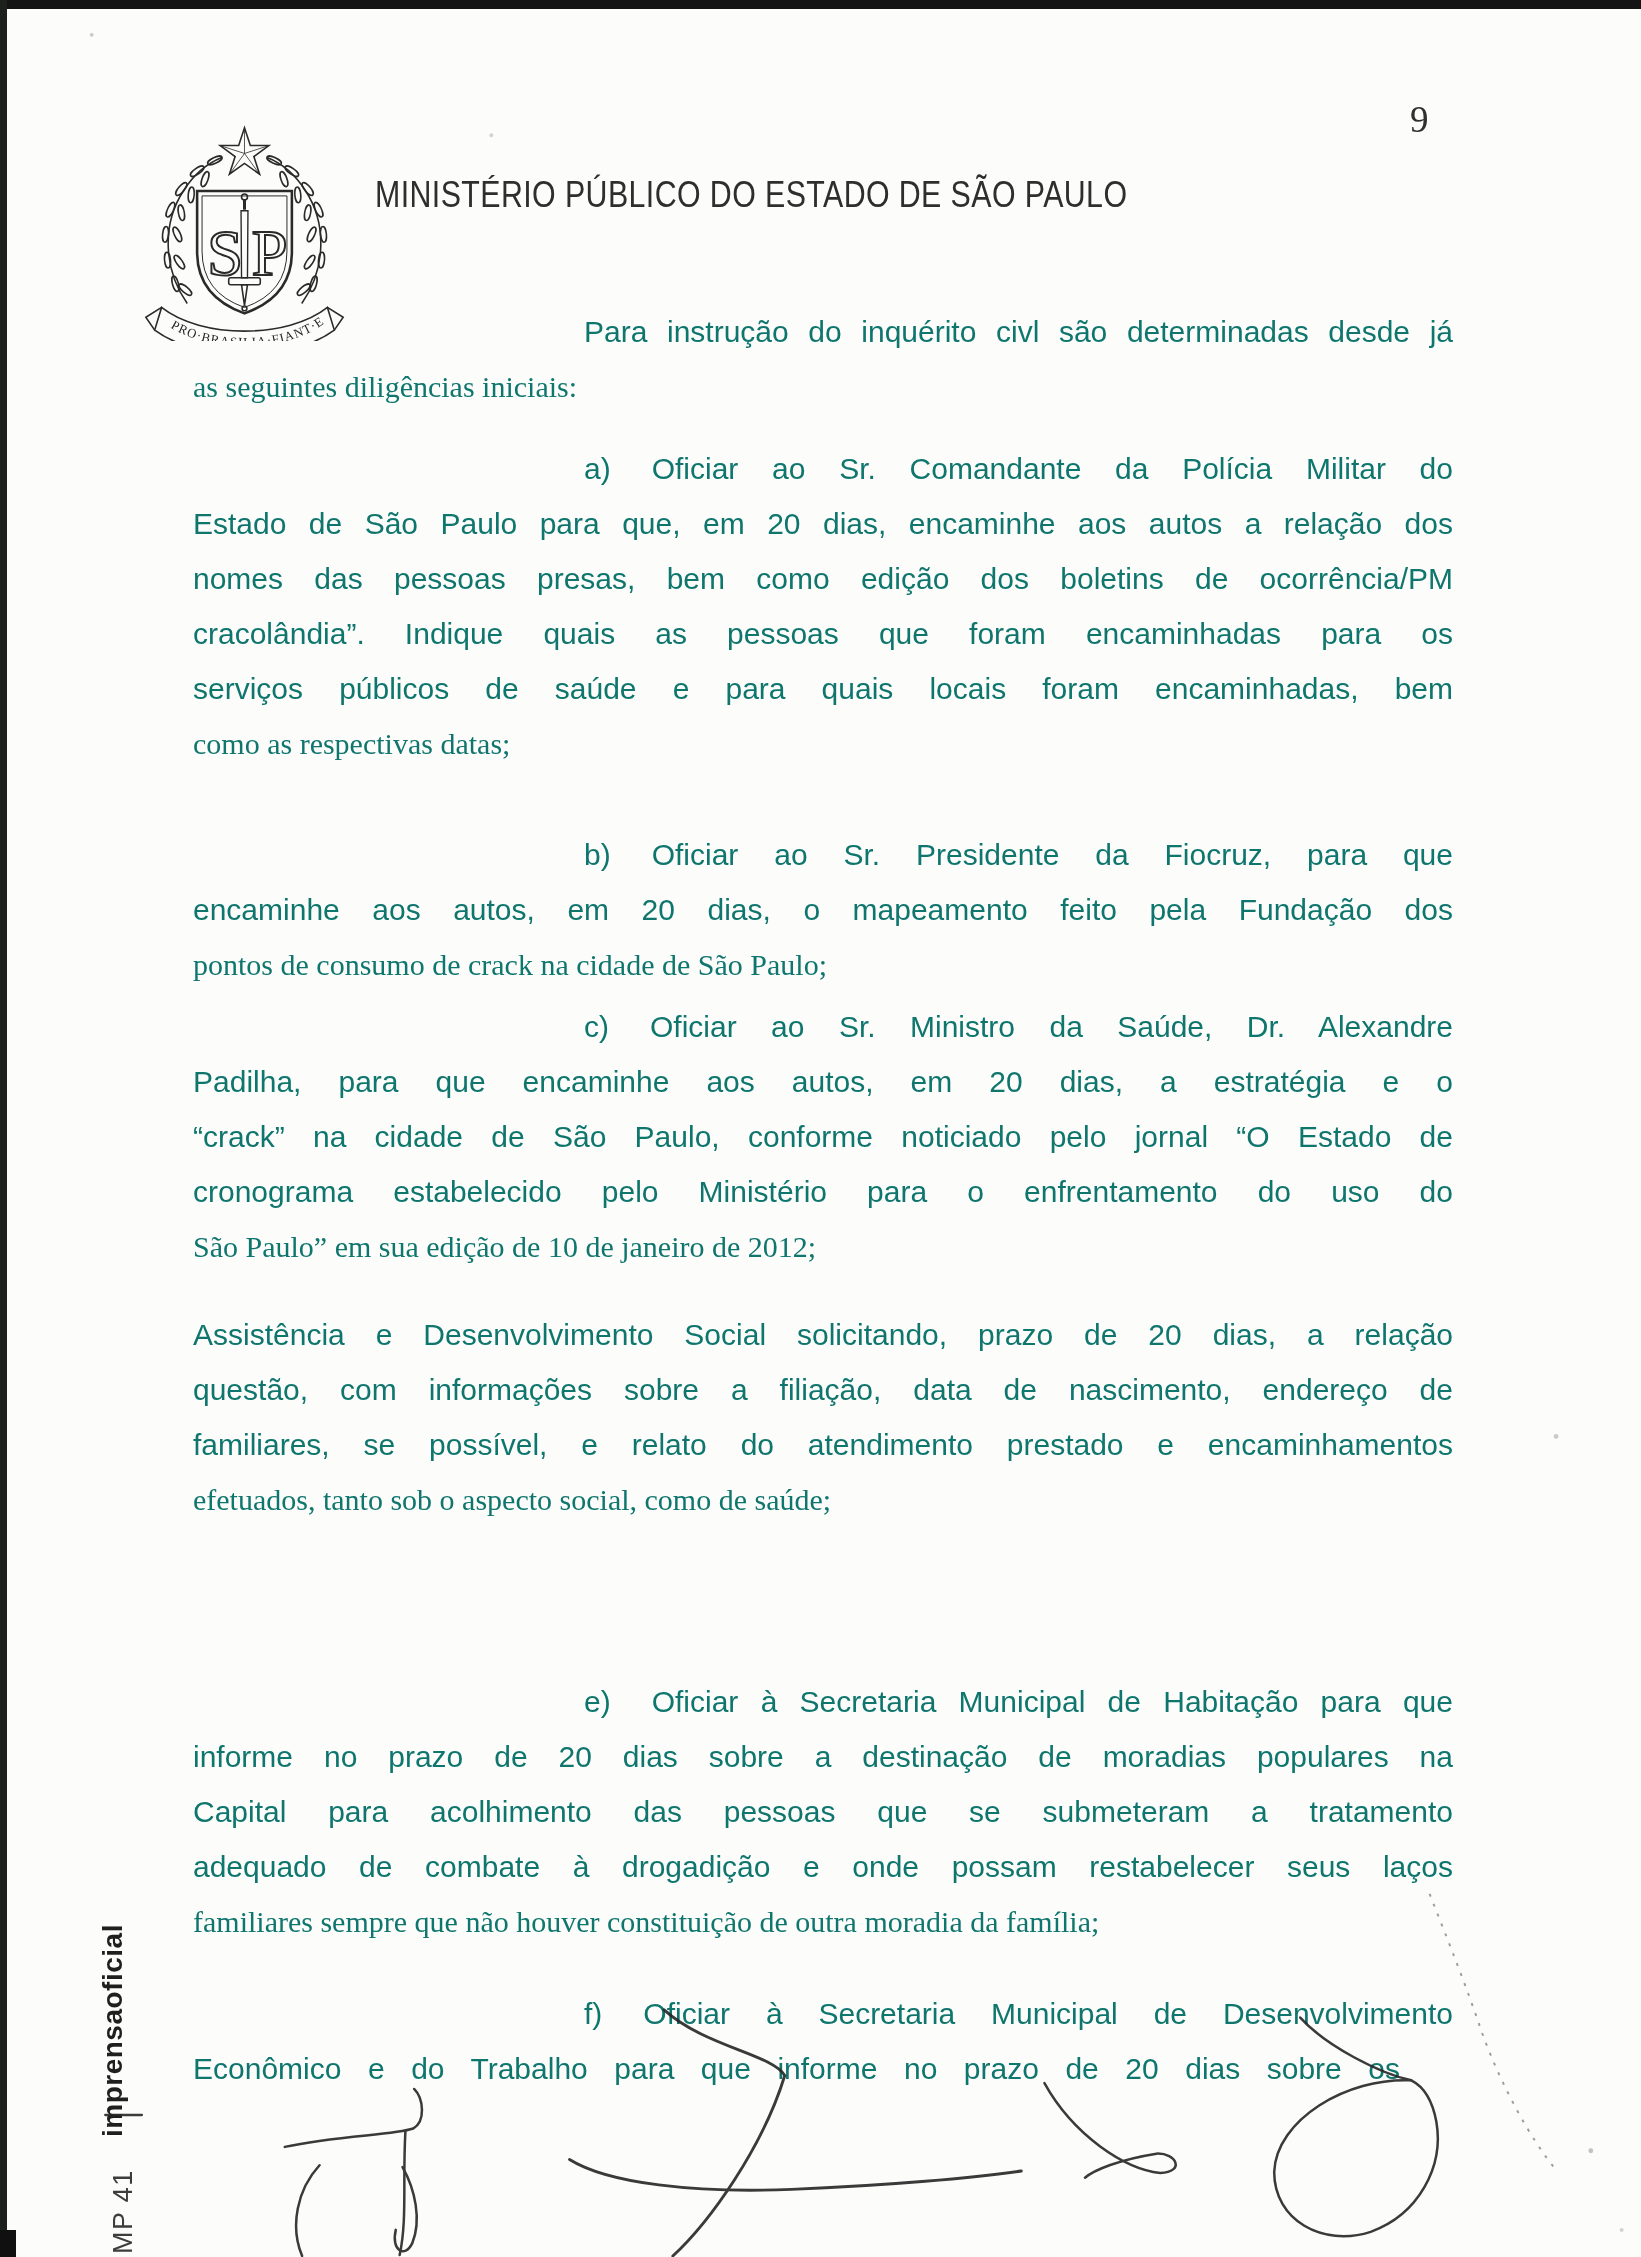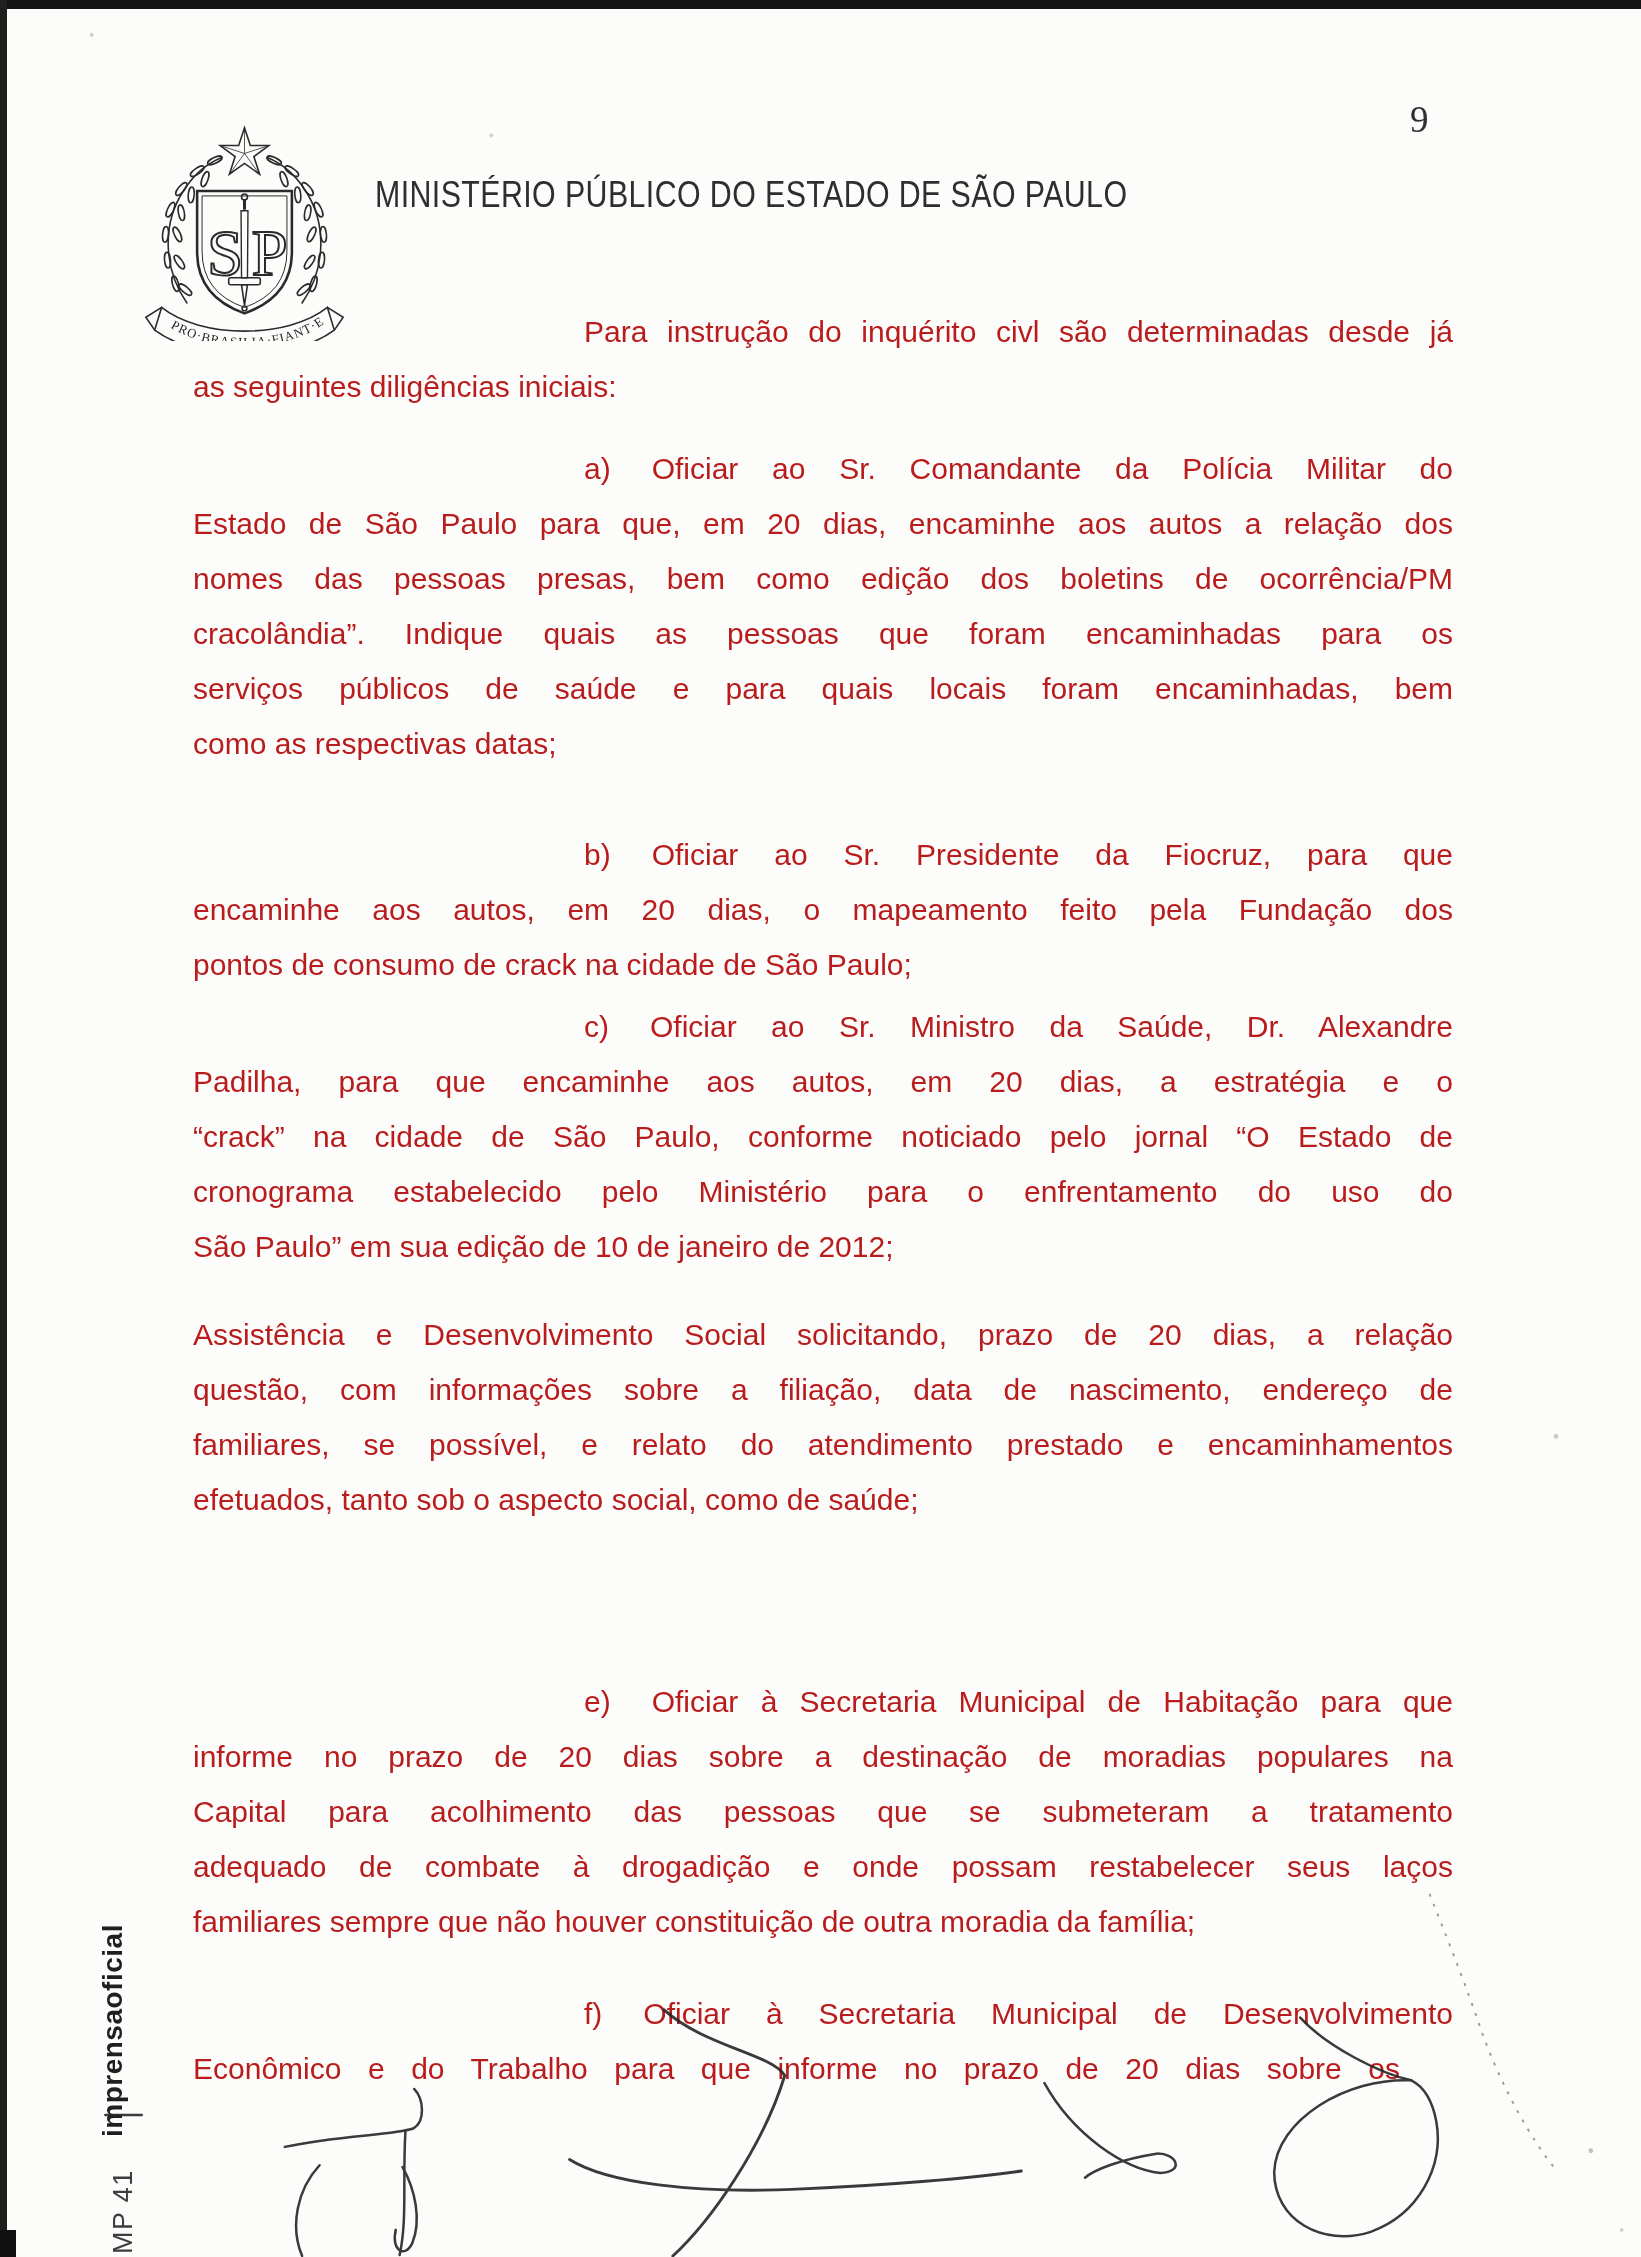--- a/index.html
+++ b/index.html
@@ -14,23 +14,23 @@
 
   .page-number{position:absolute;left:1410px;top:98px;font-family:"Liberation Serif",serif;
     font-size:37px;color:#303030;}
 
   .org-title{position:absolute;left:375px;top:174px;font-size:37px;color:#2e2e2e;
     transform:scaleX(0.82);transform-origin:left center;white-space:nowrap;letter-spacing:0.5px;}
 
   .emblem{position:absolute;left:126px;top:114px;}
 
   
-  .para{position:absolute;left:193px;width:1260px;font-size:30px;line-height:55px;color:#b91c1c;}
+  .para{position:absolute;left:193px;width:1260px;font-size:30px;line-height:55px;color:#0f766e;}
   .line{text-align:justify;text-align-last:justify;}
-  .line.last{text-align-last:left;}
+  .line.last{text-align-last:left;font-family:Liberation Serif, serif;}
   .line.indent{padding-left:391px;}
   .line.stretch{width:1207px;text-align-last:justify;}
   .ilabel{margin-right:41px;}
 
   
   .rot{position:absolute;transform:rotate(-90deg);transform-origin:0 0;white-space:nowrap;}
   .imprensa{left:97px;top:2137px;font-size:28px;font-weight:bold;color:#1f1f1f;letter-spacing:0.5px;}
   .mp-code{left:108px;top:2254px;font-size:27px;color:#3d3d3d;letter-spacing:1.4px;}
 
   .strokes{position:absolute;left:0;top:0;pointer-events:none;}

